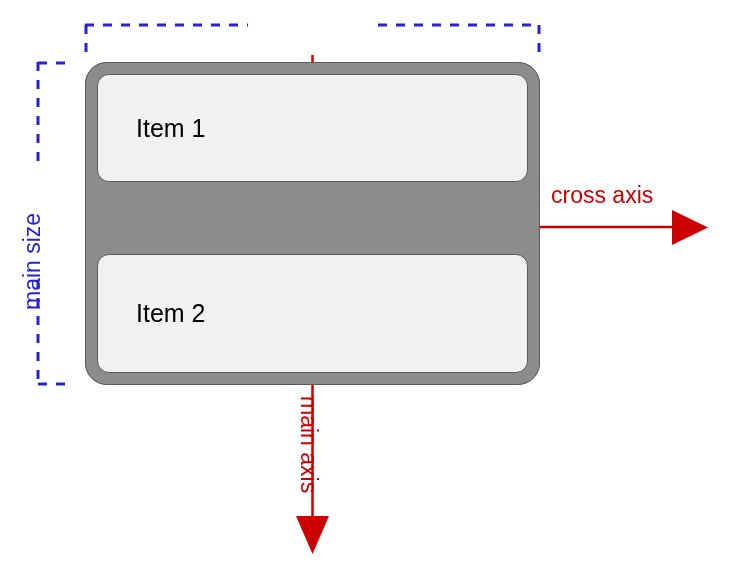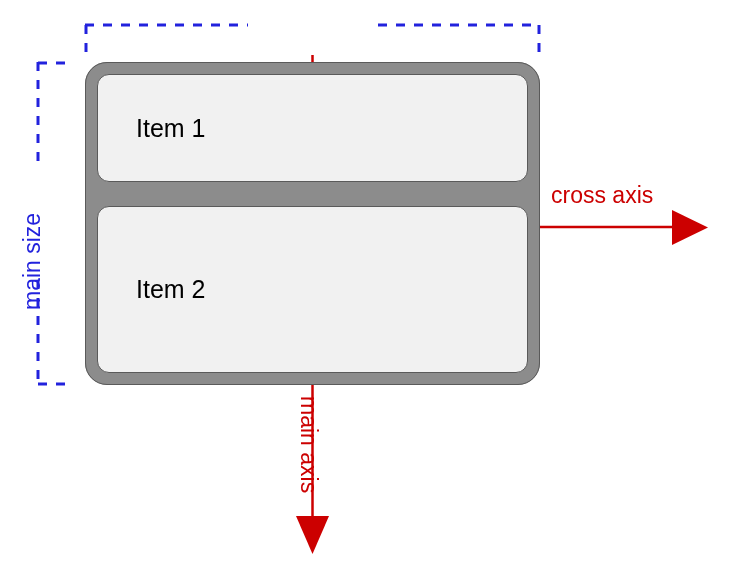--- a/index.html
+++ b/index.html
@@ -52,21 +52,21 @@
     align-items: center;
     padding-left: 38px;
     color: #000000;
     font-size: 25px;
     font-family: "Liberation Sans", sans-serif;
   }
   .flex-item.item-one {
     height: 108px;
   }
   .flex-item.item-two {
-    height: 167px;
+    height: 119px;
   }
   .item-label {
     line-height: 1;
   }
   .axis-label {
     position: absolute;
     color: #cc0000;
     font-size: 23px;
     font-family: "Liberation Sans", sans-serif;
     white-space: nowrap;

